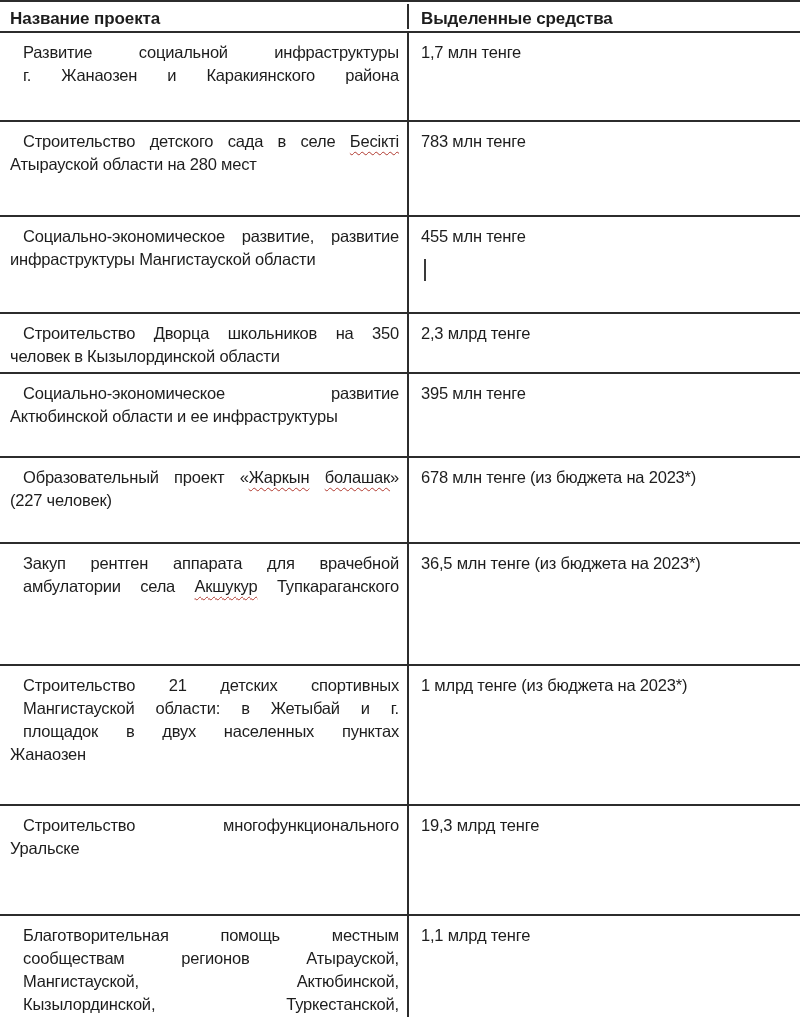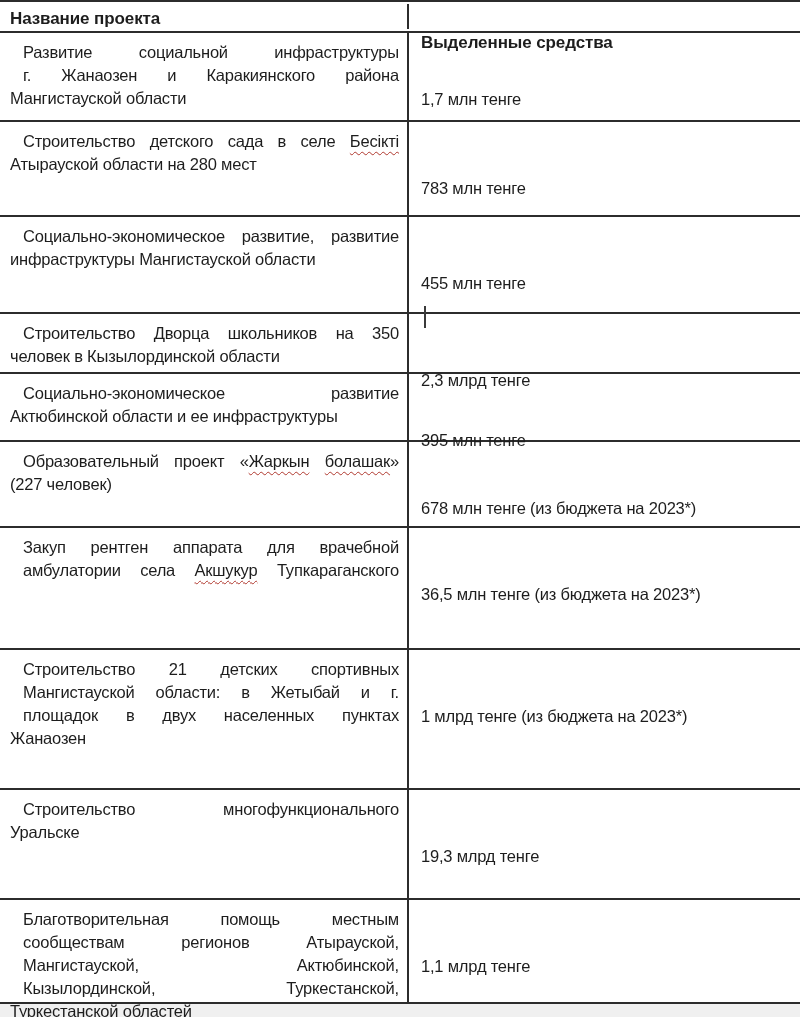--- a/index.html
+++ b/index.html
@@ -26,21 +26,20 @@
   }
   .cell{box-sizing:border-box;}
   .c-project{
     width:409px;
     border-right:2px solid var(--border);
     padding:8px 8px 0 10px;
   }
   .c-amount{
     flex:1;
     padding:8px 10px 0 12px;
-    margin-top:47px;
   }
   .line{line-height:23px;min-height:23px;}
   .line.just{text-align:justify;text-align-last:justify;margin-left:13px;}
   .t-header{height:31px;align-items:center;}
   .t-header .cell{padding-top:5px;}
   .th{font-weight:bold;font-size:17px;letter-spacing:-0.1px;}
   .misspelled{
     text-decoration-line:underline;
     text-decoration-style:wavy;
     text-decoration-color:var(--spell);
@@ -51,42 +50,41 @@
     width:2px;height:22px;
     background:#3a3a3a;
     margin:11px 0 0 3px;
   }
   .footer-strip{height:20px;background:var(--strip);}
   
   .row-0{height:89px}
   .row-1{height:95px}
   .row-2{height:97px}
   .row-3{height:60px}
-  .row-4{height:68px}
+  .row-4{height:84px}
   .row-5{height:86px}
   .row-6{height:122px}
   .row-7{height:140px}
   .row-8{height:110px}
   .row-9{height:104px}
 </style>
 </head>
 <body>
 
 <div class="page">
   <div class="doc-table" id="doc-table">
     <div class="t-row t-header">
       <div class="cell c-project th">Название проекта</div>
       <div class="cell c-amount th">Выделенные средства</div>
     </div>
 
   <div class="t-row row-0">
         <div class="cell c-project">
           <div class="line just"><span class="">Развитие социальной инфраструктуры</span></div>
           <div class="line just"><span class="">г. Жанаозен и Каракиянского района</span></div>
-          <div class="line"><span class="">Мангистауской области</span></div>
         </div>
         <div class="cell c-amount">
           <div class="line">1,7 млн тенге</div>
         </div>
       </div>
       <div class="t-row row-1">
         <div class="cell c-project">
           <div class="line just"><span class="">Строительство детского сада в селе </span><span class="misspelled">Бесікті</span></div>
           <div class="line"><span class="">Атырауской области на 280 мест</span></div>
         </div>

